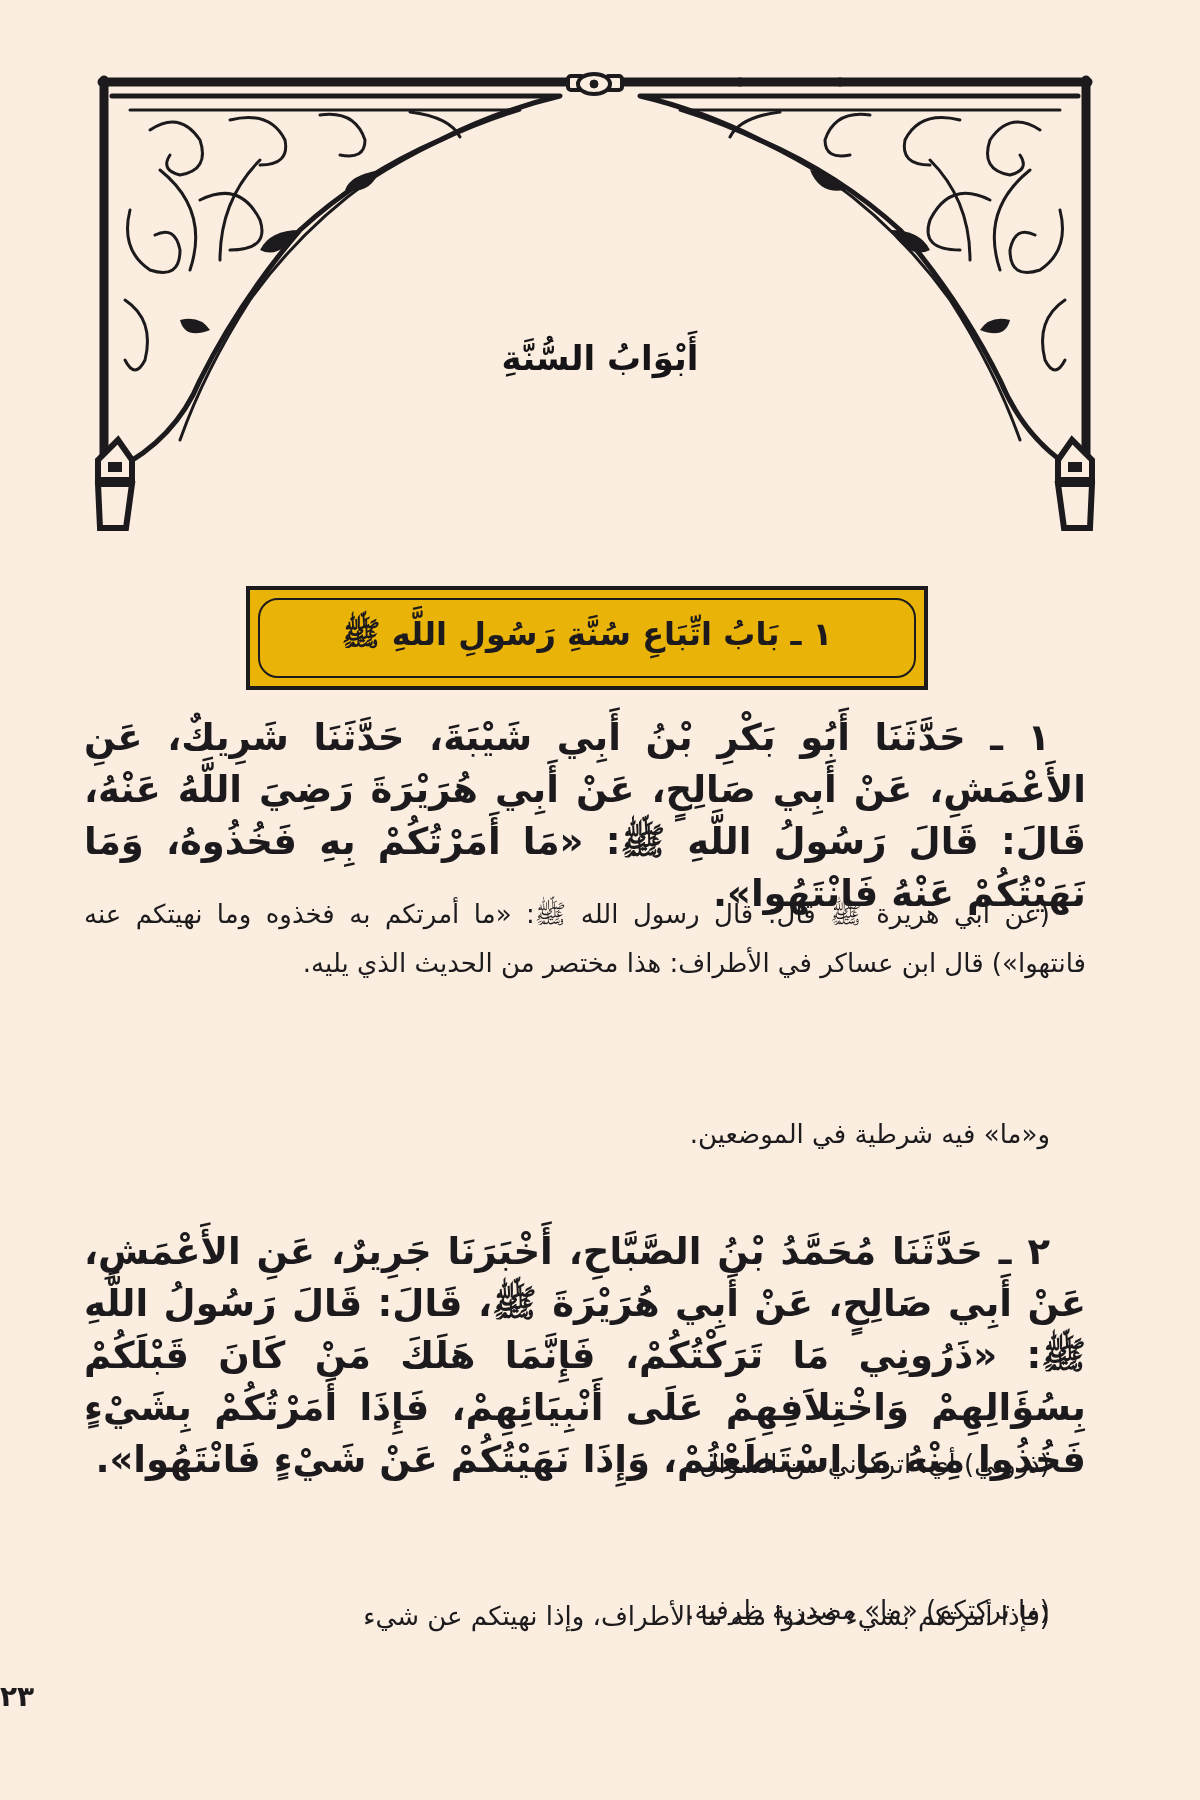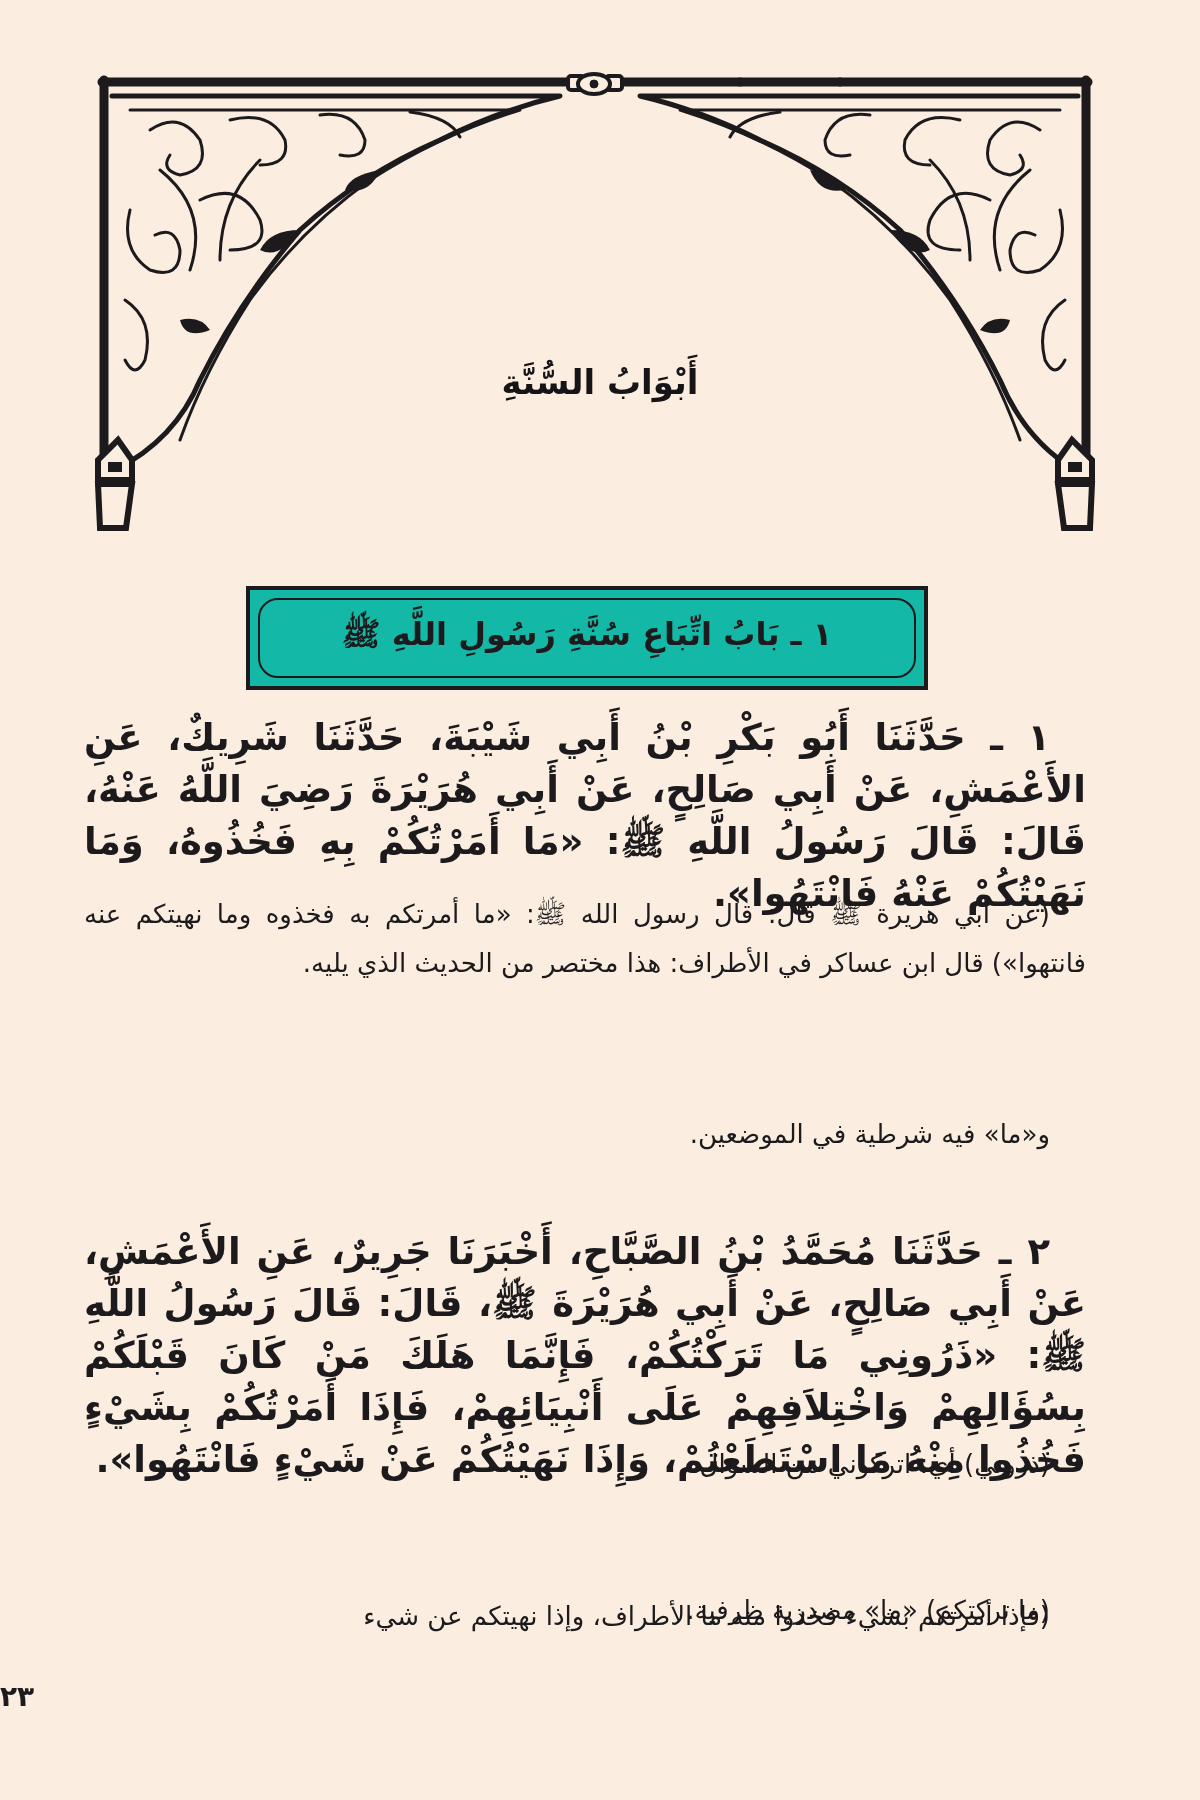--- a/index.html
+++ b/index.html
@@ -3,25 +3,25 @@
 <meta charset="utf-8">
 <style>
   html, body { margin:0; padding:0; }
   body {
     width:1200px; height:1800px; background:#fbeee0; position:relative; overflow:hidden;
     font-family: "DejaVu Sans", sans-serif; color:#1c1a1c;
   }
   .frame { position:absolute; left:0; top:0; width:1200px; height:560px; }
   .section-title {
     position:absolute; left:0; right:0; top:338px; text-align:center;
-    direction:rtl; font-size:34px; font-weight:bold; color:#161416;margin-top:24px;
+    direction:rtl; font-size:34px; font-weight:bold; color:#161416;
   }
   .chapter-box {
     position:absolute; left:246px; top:586px; width:682px; height:104px;
-    border:4px solid #1c1a1c; box-sizing:border-box; background:#14b8a6;
+    border:4px solid #1c1a1c; box-sizing:border-box; background:#eab308;
   }
   .chapter-box-inner {
     position:absolute; left:8px; right:8px; top:8px; bottom:8px;
     border:2.5px solid #1c1a1c; border-radius:20px;
     display:flex; align-items:center; justify-content:center;
   }
   .chapter-title { direction:rtl; font-size:32px; font-weight:bold; }
   .content {
     position:absolute; left:84px; width:1002px; direction:rtl; text-align:justify;
   }

